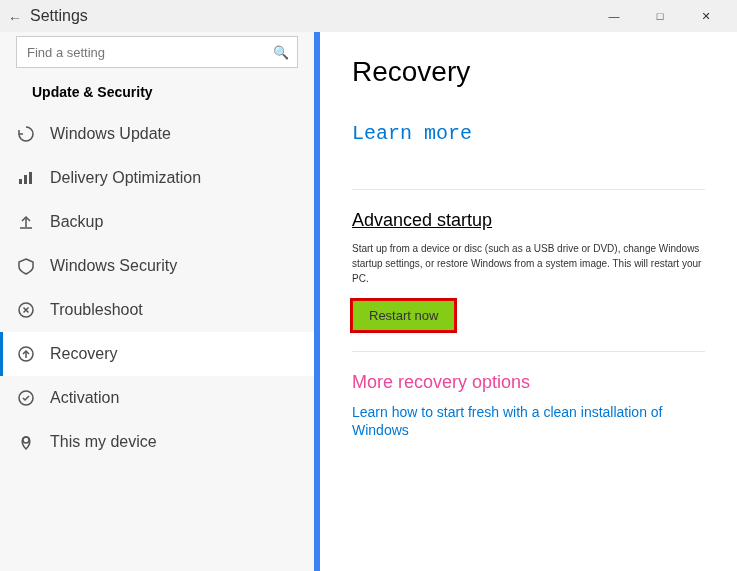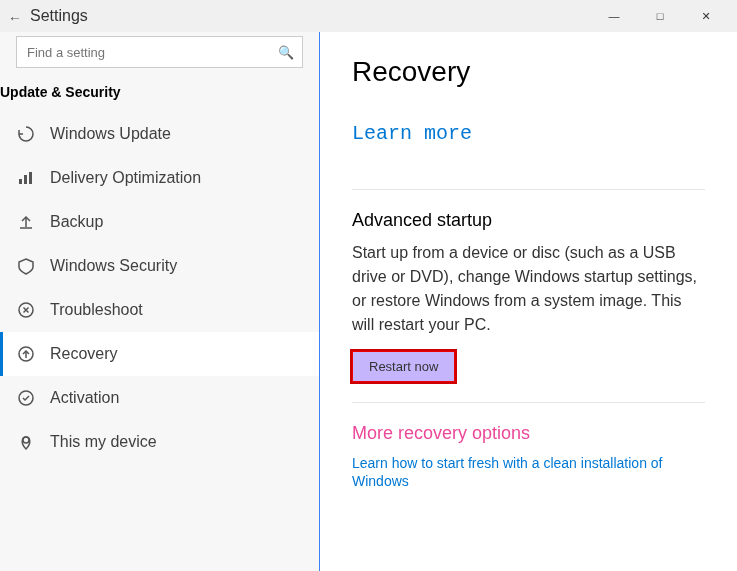--- a/index.html
+++ b/index.html
@@ -57,21 +57,21 @@
     }
 
     
     .sidebar {
       width: 320px;
       background: #f7f7f7;
       flex-shrink: 0;
       display: flex;
       flex-direction: column;
       overflow: hidden;
-      border-right: 1px solid #3b82f6;
+      border-right: 6px solid #3b82f6;
     }
     .sidebar-search {
       margin: 4px 16px 12px;
       position: relative;
     }
     .sidebar-search input {
       width: 100%;
       height: 32px;
       padding: 0 32px 0 10px;
       border: 1px solid #ccc;
@@ -85,21 +85,21 @@
       right: 8px;
       top: 50%;
       transform: translateY(-50%);
       color: #666;
       font-size: 13px;
     }
     .sidebar-section-title {
       font-size: 14px;
       font-weight: 700;
       color: #000;
-      padding: 4px 0 12px;
+      padding: 4px 32px 12px;
     }
     .sidebar-nav {
       flex: 1;
       overflow-y: auto;
     }
     .nav-item {
       display: flex;
       align-items: center;
       padding: 12px 16px;
       cursor: pointer;
@@ -141,20 +141,21 @@
       font-size: 28px;
       font-weight: 300;
       color: #000;
       margin-bottom: 16px;
     }
     .section-title {
       font-size: 18px;
       font-weight: 400;
       color: #000;
       margin-bottom: 10px;
+      text-decoration: underline;
     }
     .get-started-btn {
       background: #e0e0e0;
       border: none;
       padding: 6px 14px;
       font-size: 13px;
       cursor: pointer;
       color: #333;
       margin-bottom: 12px;
     }
@@ -166,28 +167,28 @@
       display: inline-block;
       margin-bottom: 24px;
       font-family: Liberation Mono, monospace;
     }
     .section-divider {
       border: none;
       border-top: 1px solid #e5e5e5;
       margin: 20px 0;
     }
     .description-text {
-      font-size: 16px;
+      font-size: 10px;
       color: #333;
       line-height: 1.5;
       margin-bottom: 14px;
     }
     .restart-btn {
       border: 1.5px solid #e00;
-      background: #c4b5fd;
+      background: #84cc16;
       padding: 7px 16px;
       font-size: 13px;
       color: #333;
       cursor: pointer;
       outline: 2px solid #cc0000;
       outline-offset: 0px;
     }
     .more-recovery-title {
       font-size: 18px;
       font-weight: 400;

